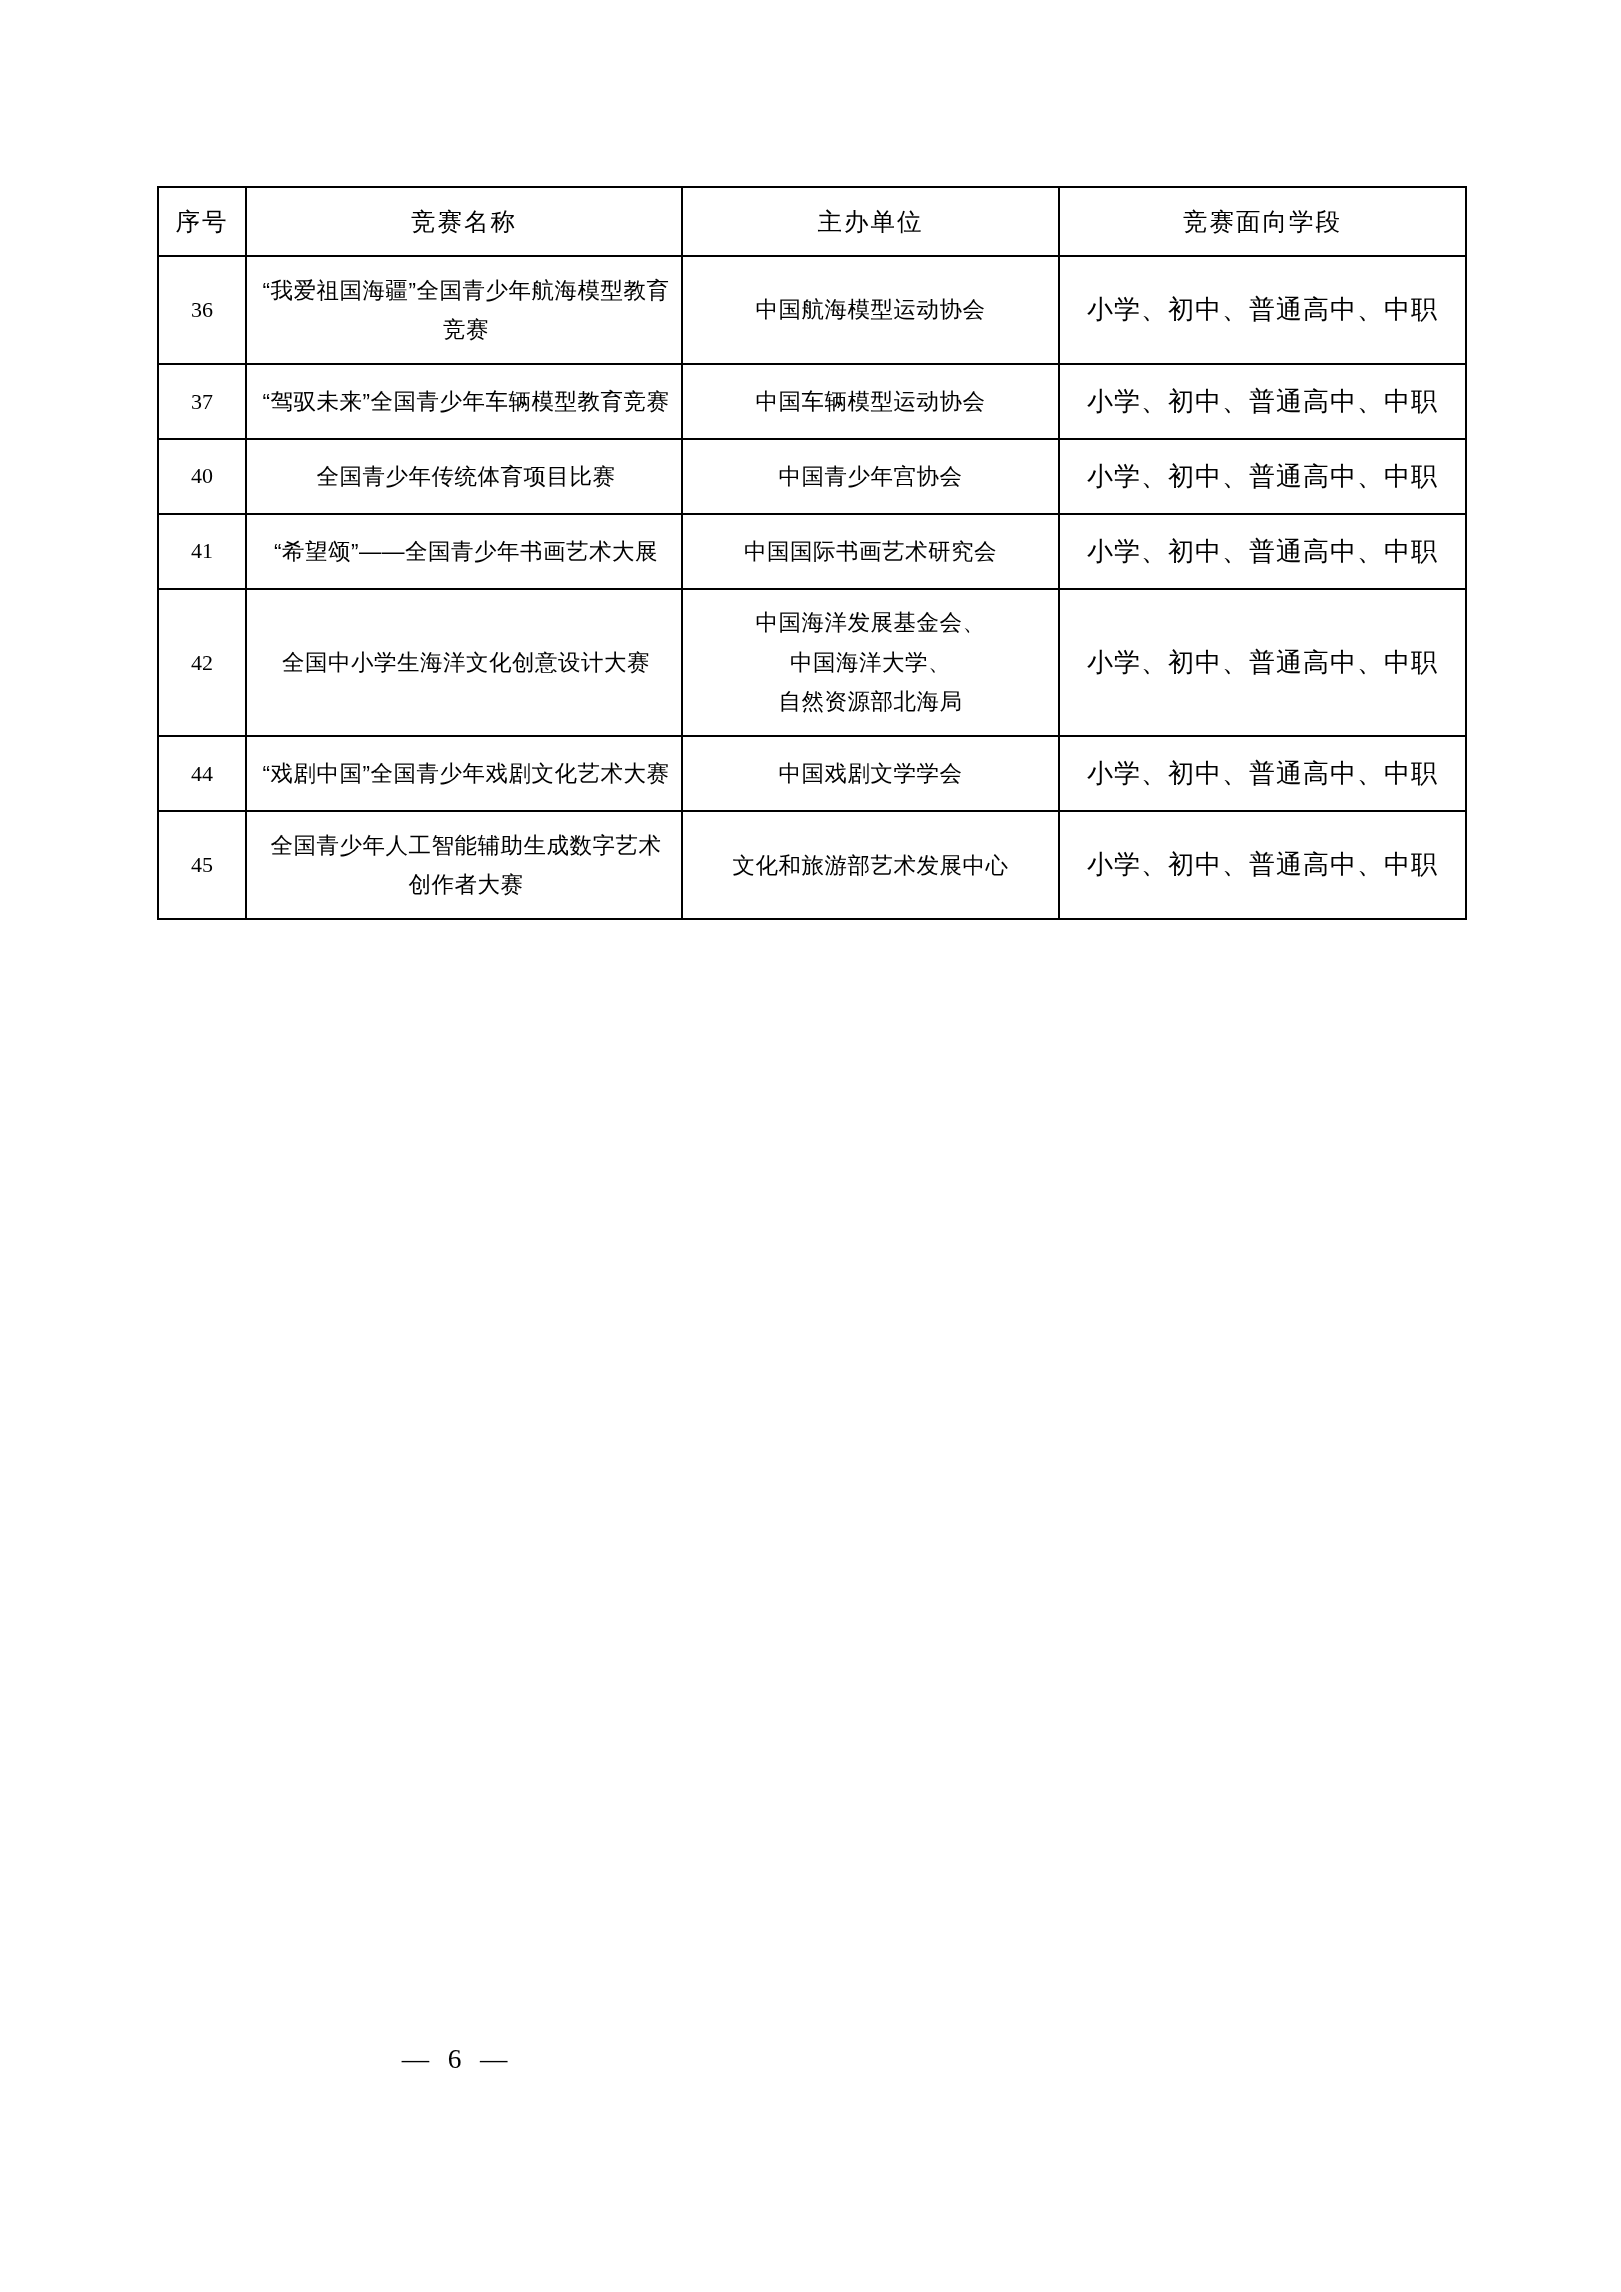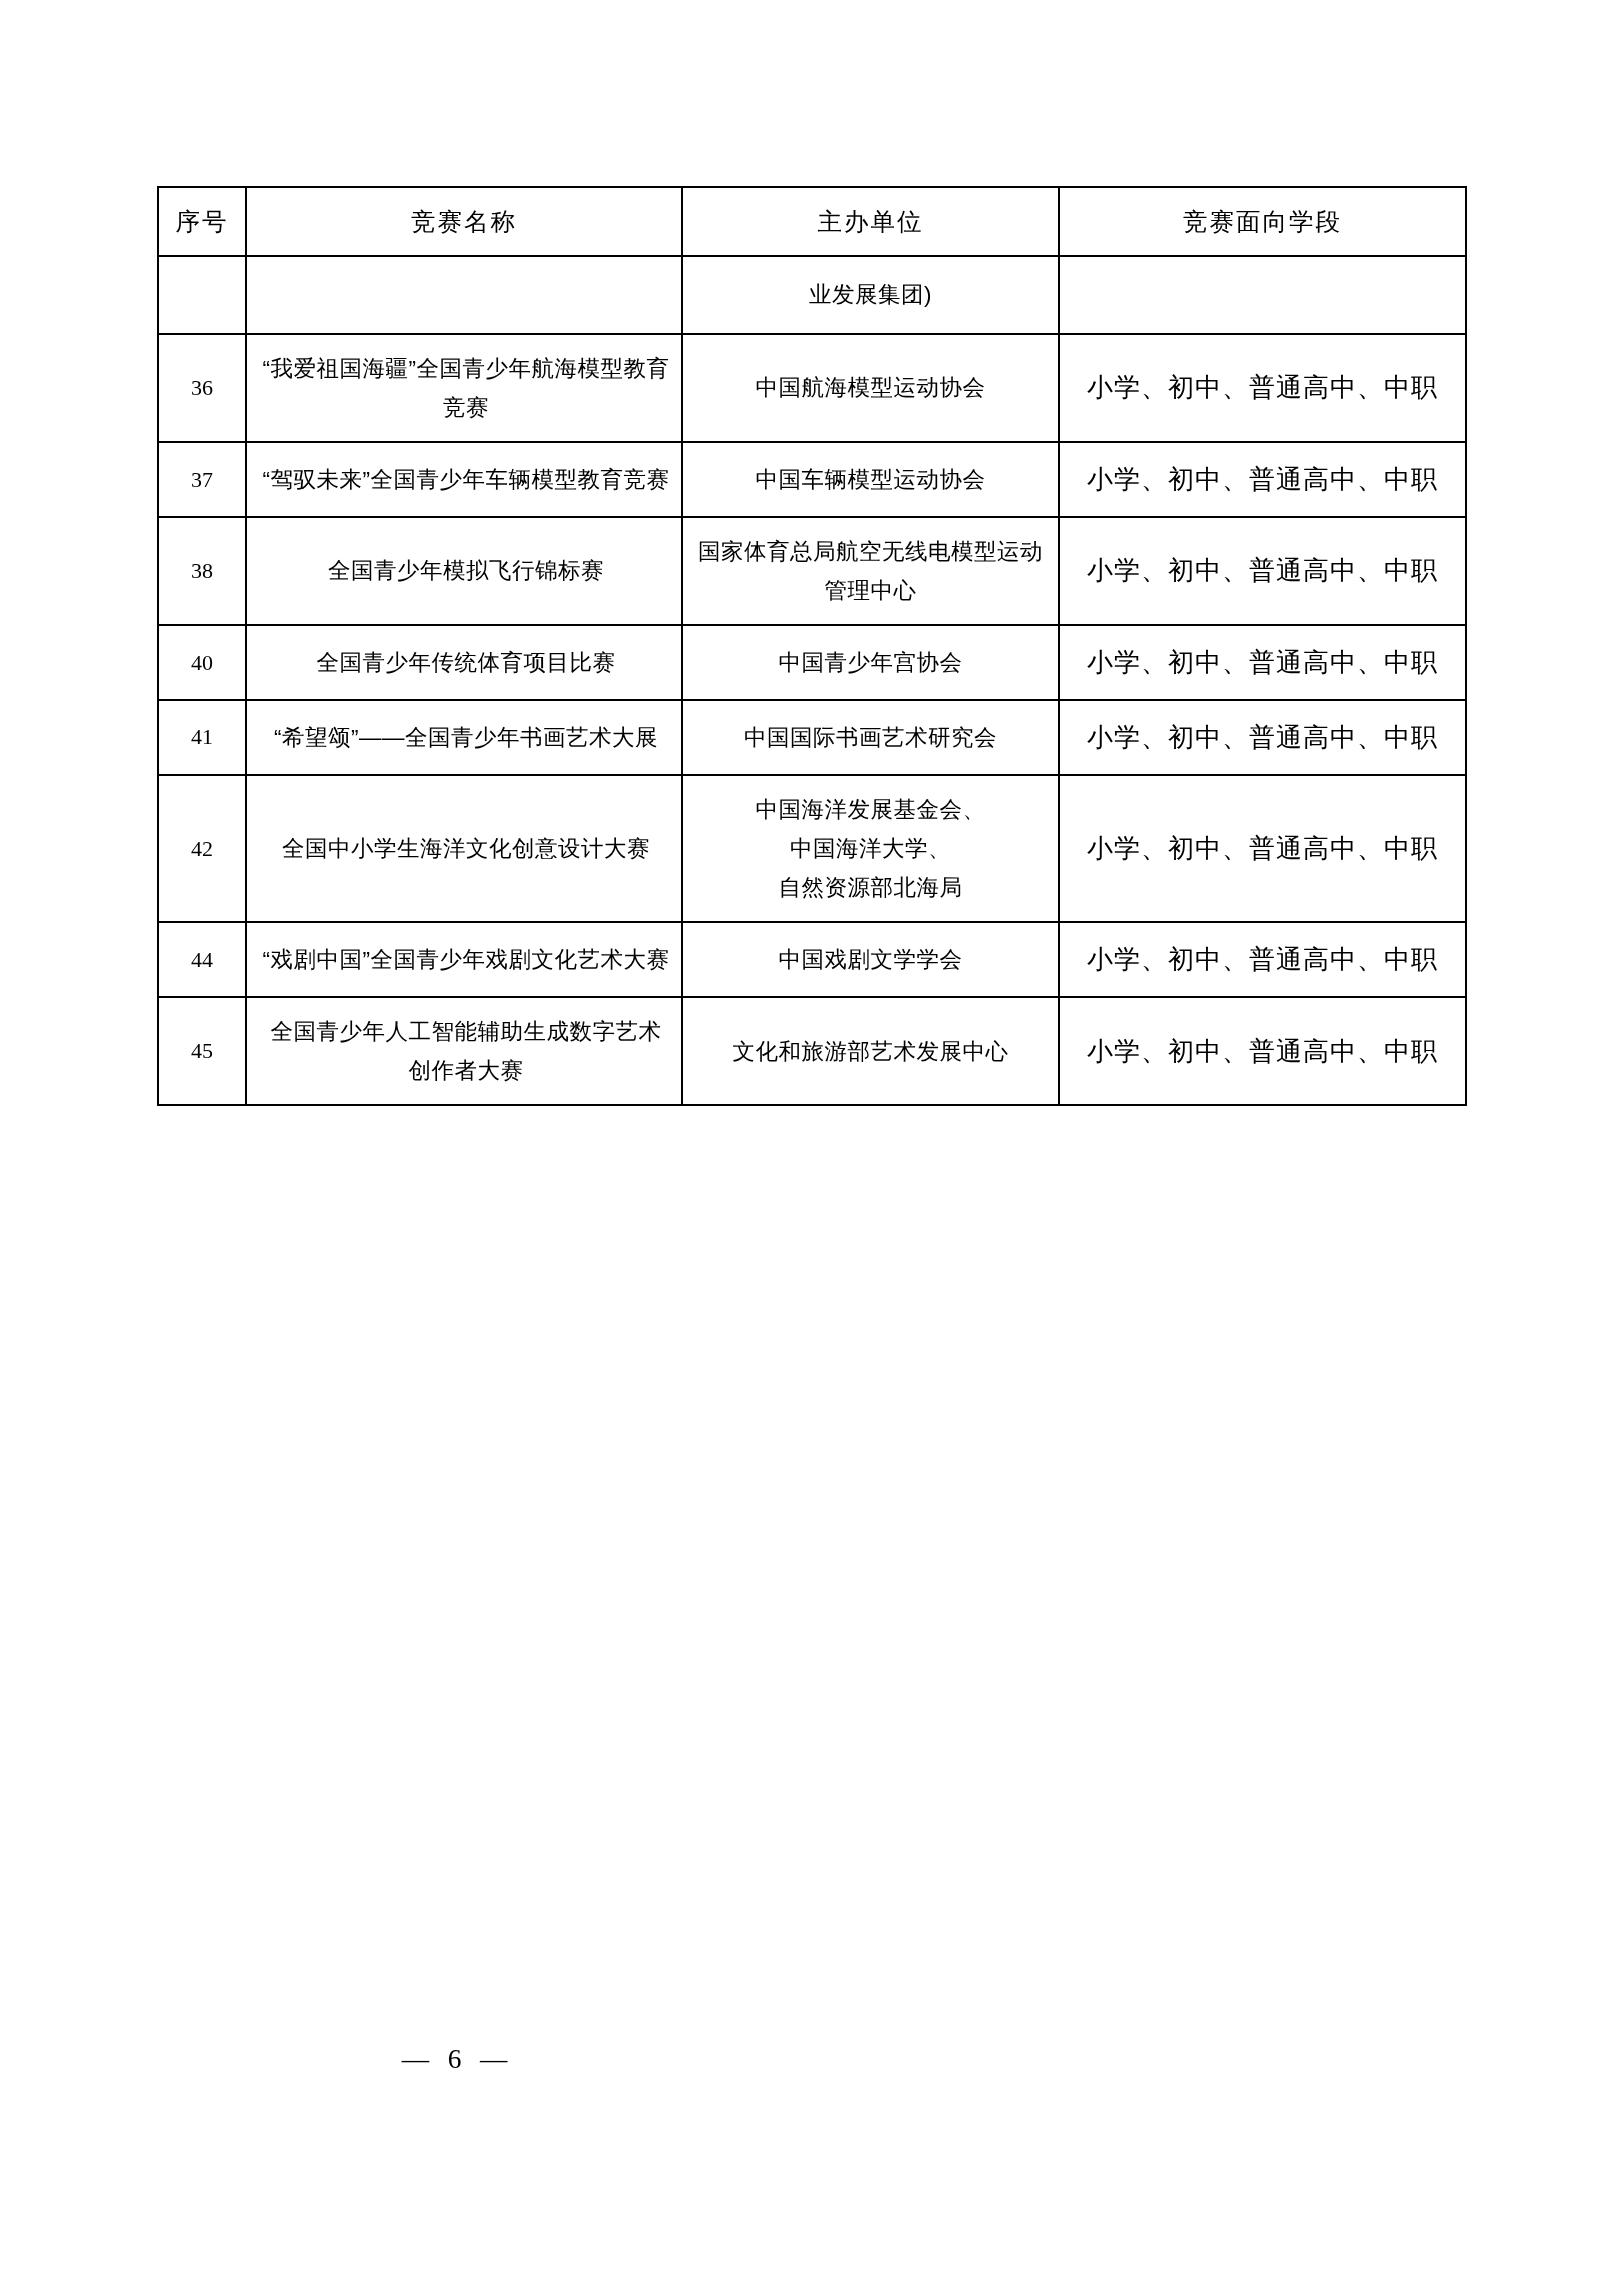--- a/index.html
+++ b/index.html
@@ -105,28 +105,20 @@
       </colgroup>
       <thead>
         <tr>
           <th class="hdr-cell">序号</th>
           <th class="hdr-cell">竞赛名称</th>
           <th class="hdr-cell">主办单位</th>
           <th class="hdr-cell">竞赛面向学段</th>
         </tr>
       </thead>
       <tbody>
-        <tr>
-          <td class="cell-num empty-cell"></td>
-          <td class="cell-left empty-cell"></td>
-          <td class="cell-center empty-cell">
-            <div class="cell-inner">业发展集团)</div>
-          </td>
-          <td class="cell-stage empty-cell"></td>
-        </tr>
 
         <tr>
           <td class="cell-num">36</td>
           <td>
             <div class="cell-inner cell-left">“我爱祖国海疆”全国青少年航海模型教育竞赛</div>
           </td>
           <td>
             <div class="cell-inner cell-center">中国航海模型运动协会</div>
           </td>
           <td>
@@ -140,32 +132,20 @@
             <div class="cell-inner cell-left">“驾驭未来”全国青少年车辆模型教育竞赛</div>
           </td>
           <td>
             <div class="cell-inner cell-center">中国车辆模型运动协会</div>
           </td>
           <td>
             <div class="cell-inner cell-center cell-stage">小学、初中、普通高中、中职</div>
           </td>
         </tr>
 
-        <tr>
-          <td class="cell-num">38</td>
-          <td>
-            <div class="cell-inner cell-left">全国青少年模拟飞行锦标赛</div>
-          </td>
-          <td>
-            <div class="cell-inner cell-center">国家体育总局航空无线电模型运动管理中心</div>
-          </td>
-          <td>
-            <div class="cell-inner cell-center cell-stage">小学、初中、普通高中、中职</div>
-          </td>
-        </tr>
 
 
         <tr>
           <td class="cell-num">40</td>
           <td>
             <div class="cell-inner cell-left">全国青少年传统体育项目比赛</div>
           </td>
           <td>
             <div class="cell-inner cell-center">中国青少年宫协会</div>
           </td>

